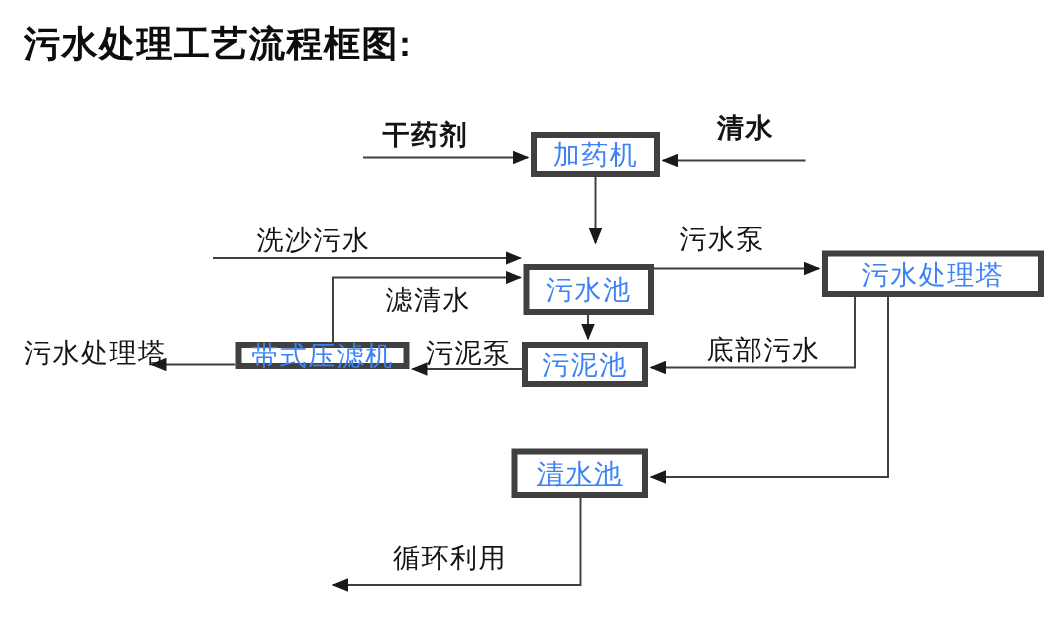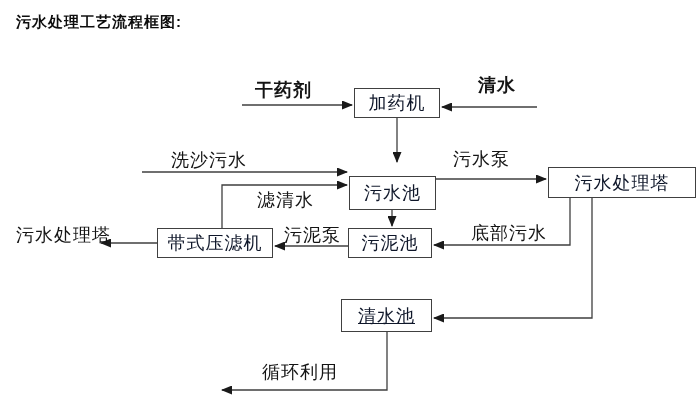--- a/index.html
+++ b/index.html
@@ -14,49 +14,49 @@
     background: #ffffff;
     overflow: hidden;
     font-family: "Liberation Sans", "DejaVu Sans", sans-serif;
     color: #111111;
   }
   .title {
     position: absolute;
     left: 16px;
     top: 13px;
     margin: 0;
-    font-size: 15px;
+    font-size: 24px;
     font-weight: bold;
     letter-spacing: 1px;
     color: #0d0d0d;
     white-space: nowrap;
   }
   #edge-layer {
     position: absolute;
     left: 0;
     top: 0;
     width: 700px;
     height: 420px;
   }
   .edge {
     fill: none;
     stroke: #3f3f3f;
     stroke-width: 1.3;
   }
   .node {
     position: absolute;
     box-sizing: border-box;
-    border: 1px solid #404040;
+    border: 4px solid #404040;
     background: #ffffff;
     display: flex;
     align-items: center;
     justify-content: center;
     font-size: 18px;
     letter-spacing: 1px;
-    color: #0f172a;
+    color: #3b82f6;
     white-space: nowrap;
   }
   .flow-label {
     position: absolute;
     font-size: 18px;
     letter-spacing: 1px;
     color: #141414;
     white-space: nowrap;
     line-height: 1;
   }
@@ -90,21 +90,21 @@
   <div id="nodes">
       <div class="node" style="left: 354px; top: 88px; width: 86px; height: 30px;">
         <span>加药机</span>
       </div>
       <div class="node" style="left: 349px; top: 176px; width: 87px; height: 34px; text-align: right;">
         <span>污水池</span>
       </div>
       <div class="node" style="left: 548px; top: 167px; width: 148px; height: 31px;">
         <span>污水处理塔</span>
       </div>
-      <div class="node" style="left: 157px; top: 228px; width: 116px; height: 30px;">
+      <div class="node" style="left: 157px; top: 228px; width: 116px; height: 18px;">
         <span>带式压滤机</span>
       </div>
       <div class="node" style="left: 348px; top: 228px; width: 84px; height: 30px;">
         <span>污泥池</span>
       </div>
       <div class="node" style="left: 341px; top: 299px; width: 91px; height: 33px; text-decoration: underline;">
         <span>清水池</span>
       </div>
     </div>
   <div id="labels">

